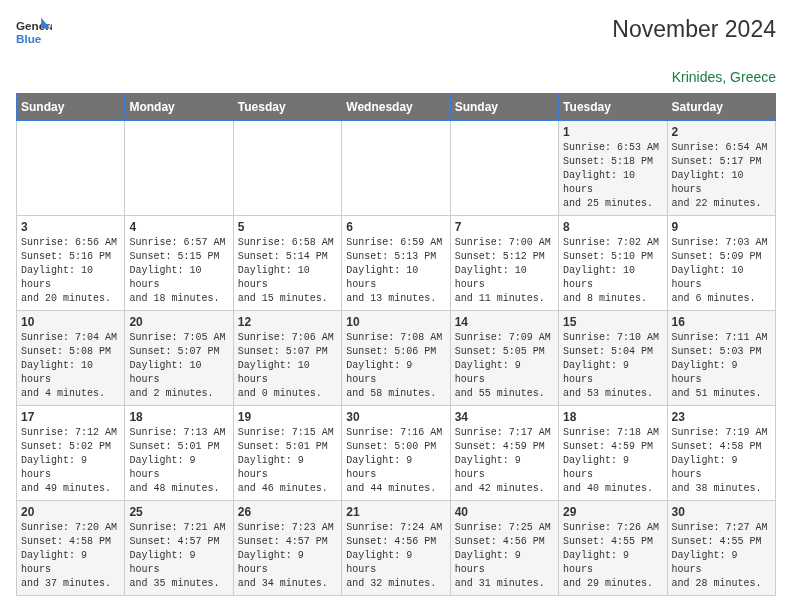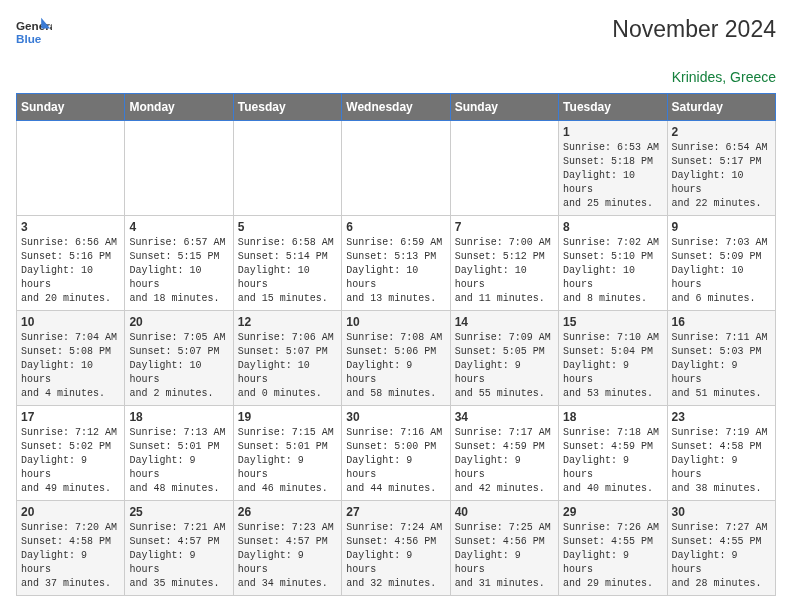--- a/index.html
+++ b/index.html
@@ -226,21 +226,21 @@
         </td>
         <td>
           <span class="day-num">25</span>
           <div class="day-info">Sunrise: 7:21 AM<br>Sunset: 4:57 PM<br>Daylight: 9 hours<br>and 35 minutes.</div>
         </td>
         <td>
           <span class="day-num">26</span>
           <div class="day-info">Sunrise: 7:23 AM<br>Sunset: 4:57 PM<br>Daylight: 9 hours<br>and 34 minutes.</div>
         </td>
         <td>
-          <span class="day-num">27</span>
+          <span class="day-num">21</span>
           <div class="day-info">Sunrise: 7:24 AM<br>Sunset: 4:56 PM<br>Daylight: 9 hours<br>and 32 minutes.</div>
         </td>
         <td>
           <span class="day-num">40</span>
           <div class="day-info">Sunrise: 7:25 AM<br>Sunset: 4:56 PM<br>Daylight: 9 hours<br>and 31 minutes.</div>
         </td>
         <td>
           <span class="day-num">29</span>
           <div class="day-info">Sunrise: 7:26 AM<br>Sunset: 4:55 PM<br>Daylight: 9 hours<br>and 29 minutes.</div>
         </td>

